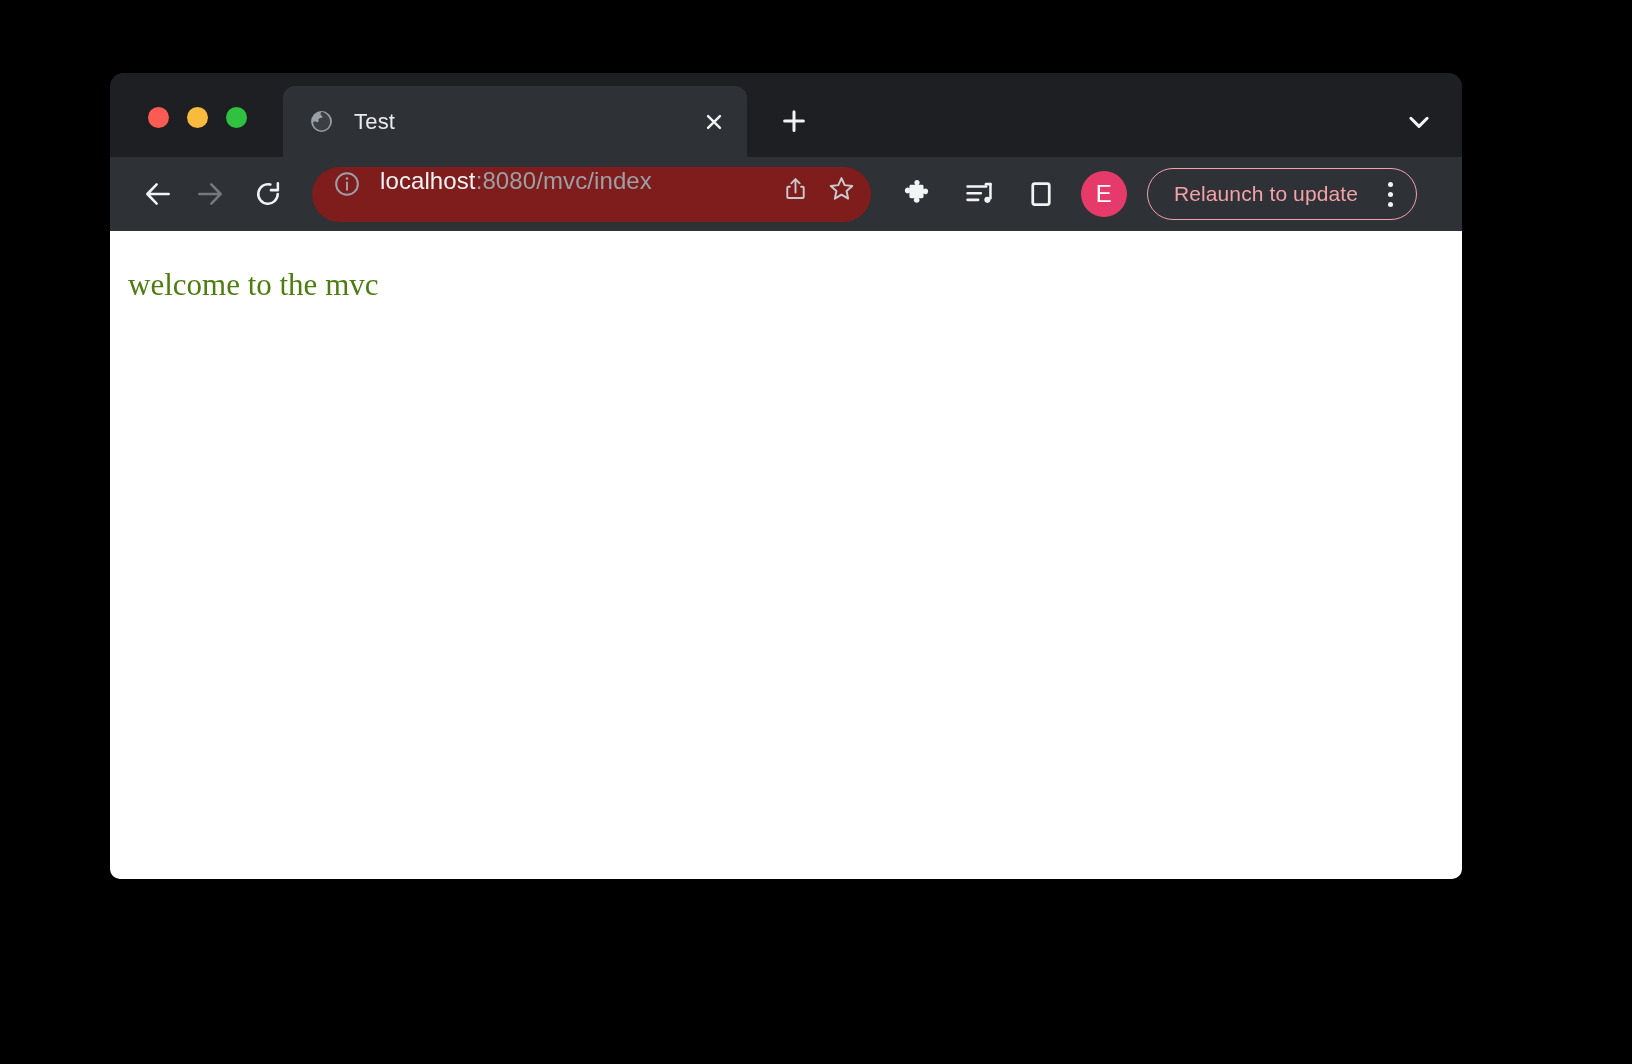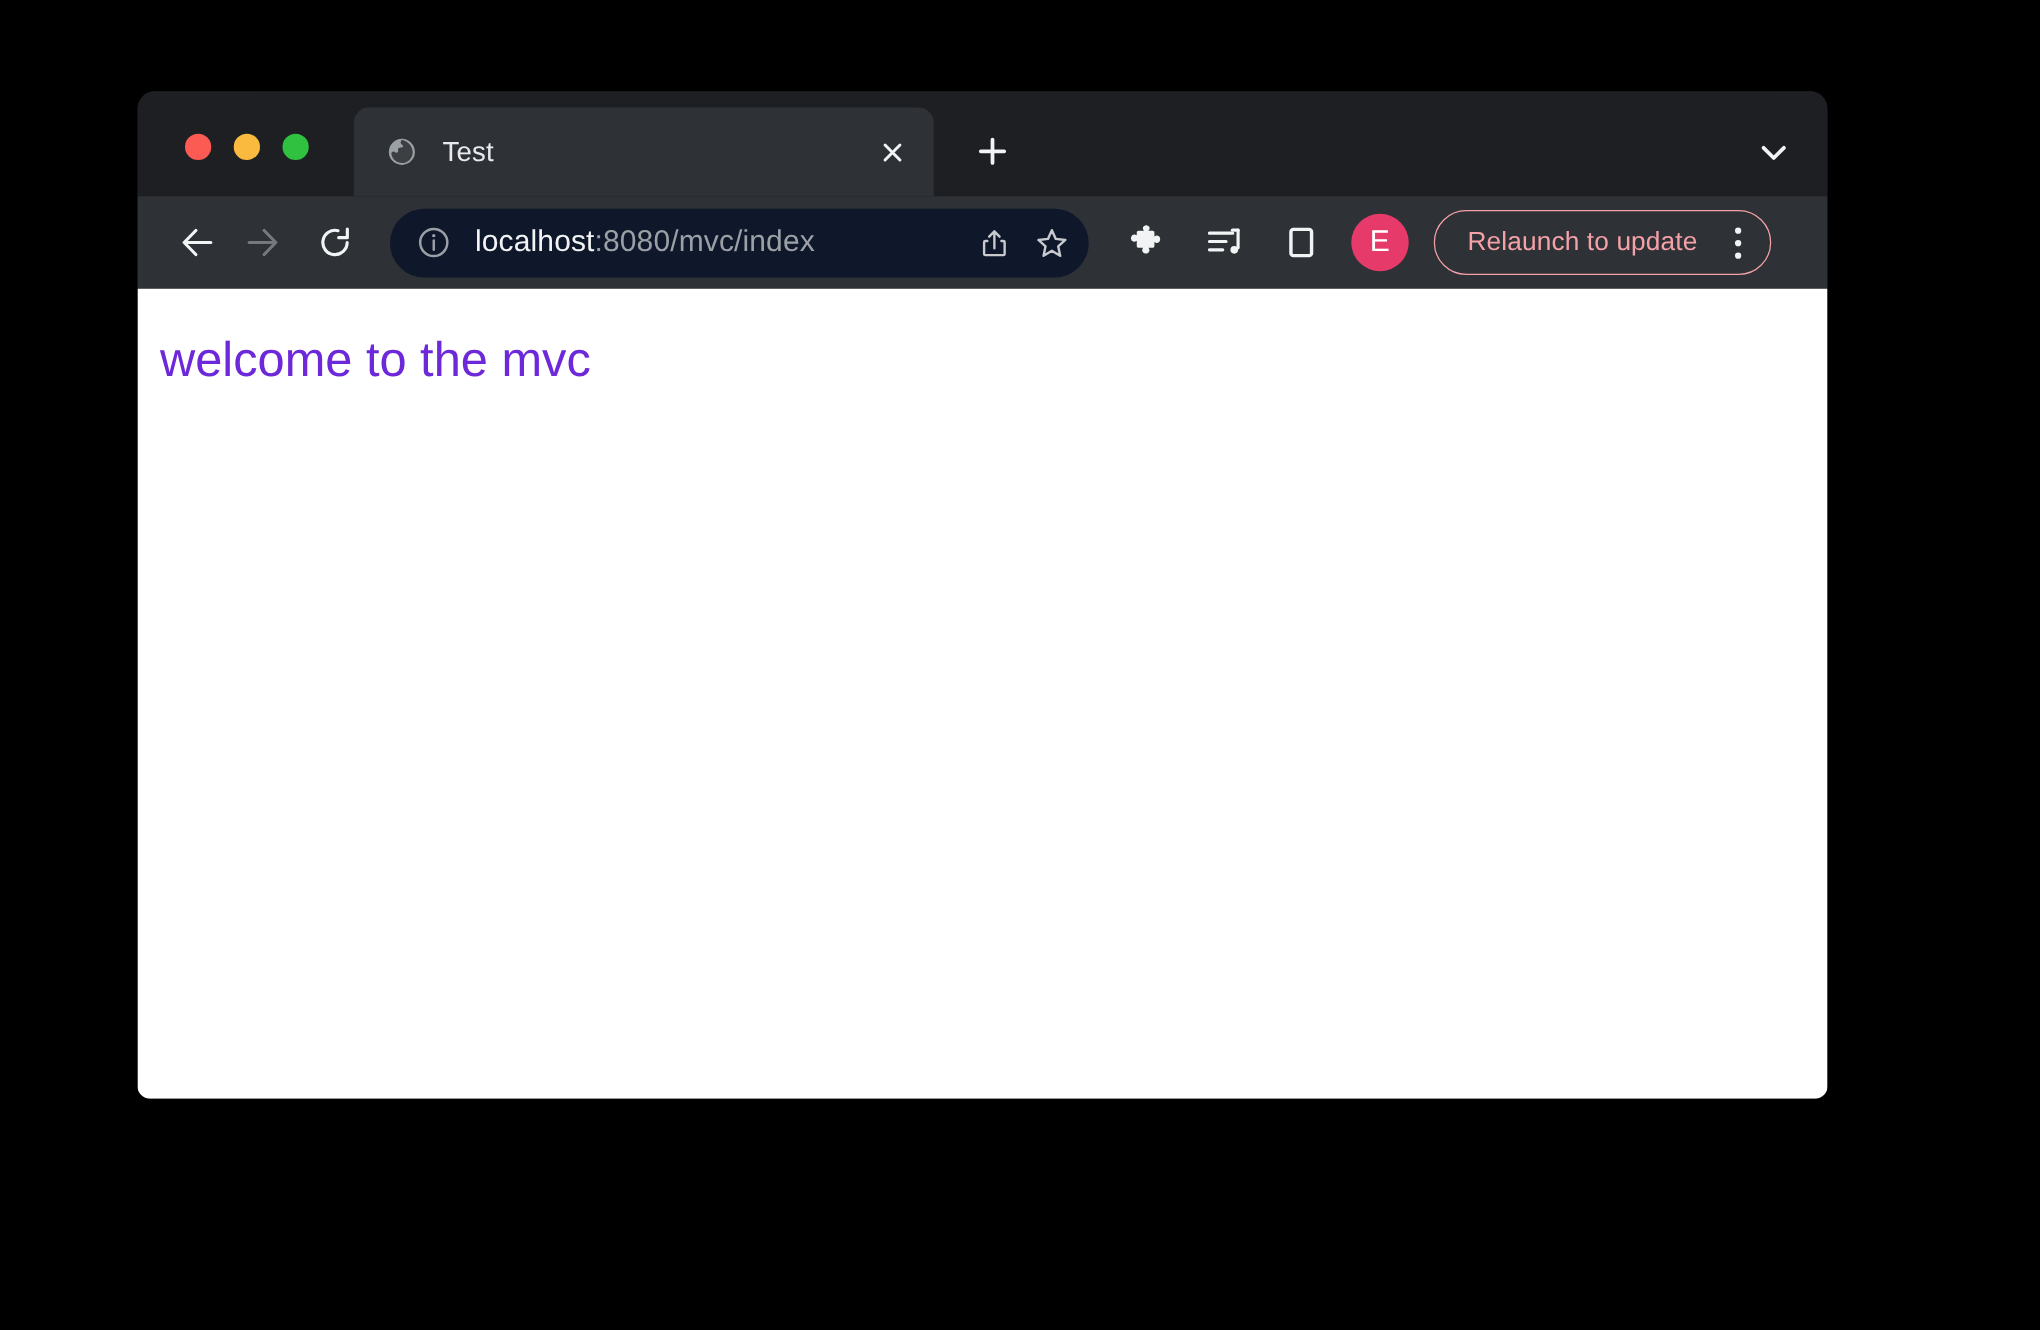--- a/index.html
+++ b/index.html
@@ -137,24 +137,24 @@
     border-radius: 50%;
   }
   .nav-btn.reload { margin-left: 6px; }
 
   
   .omnibox {
     flex: 0 0 auto;
     width: 559px;
     height: 55px;
     margin-left: 18px;
-    background: #0f172a;
+    background: #7f1d1d;
     border-radius: 28px;
     display: flex;
-    align-items: center;
+    align-items: flex-start;
     padding: 0 8px 0 18px;
   }
   .omnibox-info {
     width: 34px;
     height: 34px;
     flex: 0 0 auto;
     display: flex;
     align-items: center;
     justify-content: center;
   }
@@ -247,23 +247,23 @@
 
   
   .viewport {
     position: relative;
     height: 648px;
     background: #ffffff;
     padding: 36px 0 0 18px;
     border-radius: 0 0 8px 8px;
   }
   .page-text {
-    font-family: Liberation Sans, sans-serif;
-    font-size: 39px;
-    color: #6d28d9;
+    font-family: Liberation Serif, serif;
+    font-size: 31px;
+    color: #4d7c0f;
     line-height: 1.15;
   }
 </style>
 </head>
 <body>
 
 <div id="root">
 
   <div class="browser-window">
 

